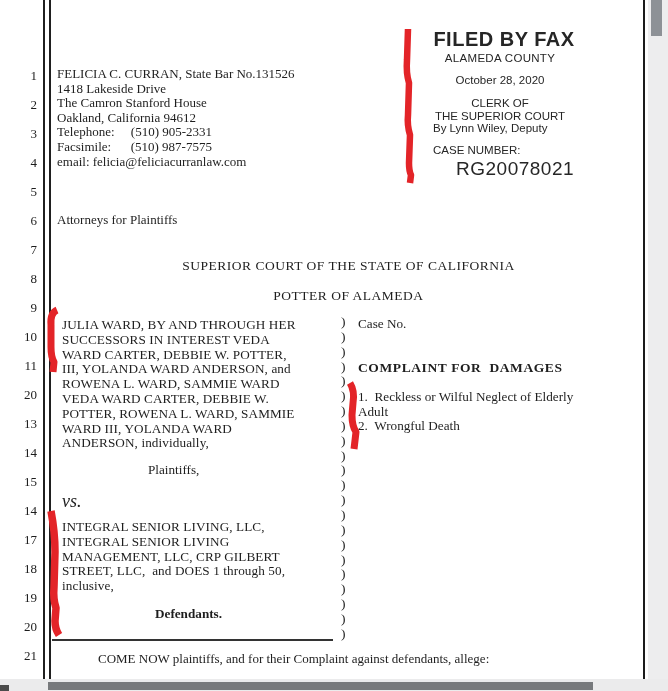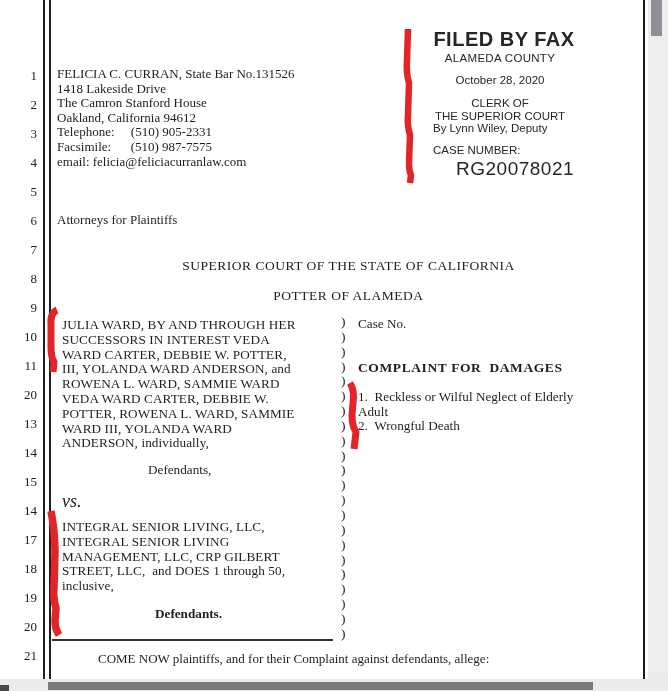--- a/index.html
+++ b/index.html
@@ -94,21 +94,21 @@
     </div>
 
   <div class="abs attorney-block pre"><div>FELICIA C. CURRAN, State Bar No.131526</div><div>1418 Lakeside Drive</div><div>The Camron Stanford House</div><div>Oakland, California 94612</div><div>Telephone:     (510) 905-2331</div><div>Facsimile:      (510) 987-7575</div><div>email: felicia@feliciacurranlaw.com</div></div>
 
   <div class="abs attorneys-for">Attorneys for Plaintiffs</div>
 
   <div class="abs court-title">SUPERIOR COURT OF THE STATE OF CALIFORNIA</div>
   <div class="abs court-county">POTTER OF ALAMEDA</div>
 
   <div class="abs caption-plaintiffs pre"><div>JULIA WARD, BY AND THROUGH HER</div><div>SUCCESSORS IN INTEREST VEDA</div><div>WARD CARTER, DEBBIE W. POTTER,</div><div>III, YOLANDA WARD ANDERSON, and</div><div>ROWENA L. WARD, SAMMIE WARD</div><div>VEDA WARD CARTER, DEBBIE W.</div><div>POTTER, ROWENA L. WARD, SAMMIE</div><div>WARD III, YOLANDA WARD</div><div>ANDERSON, individually,</div></div>
-  <div class="abs plaintiffs-label">Defendants,</div>
+  <div class="abs plaintiffs-label">Plaintiffs,</div>
   <div class="abs versus">vs.</div>
   <div class="abs caption-defendants pre"><div>INTEGRAL SENIOR LIVING, LLC,</div><div>INTEGRAL SENIOR LIVING</div><div>MANAGEMENT, LLC, CRP GILBERT</div><div>STREET, LLC,  and DOES 1 through 50,</div><div>inclusive,</div></div>
   <div class="abs defendants-label">Defendants.</div>
   <div class="abs paren-col">
       <div>)</div>
       <div>)</div>
       <div>)</div>
       <div>)</div>
       <div>)</div>
       <div>)</div>

